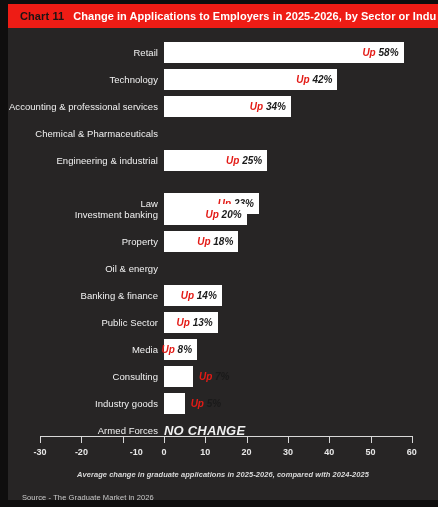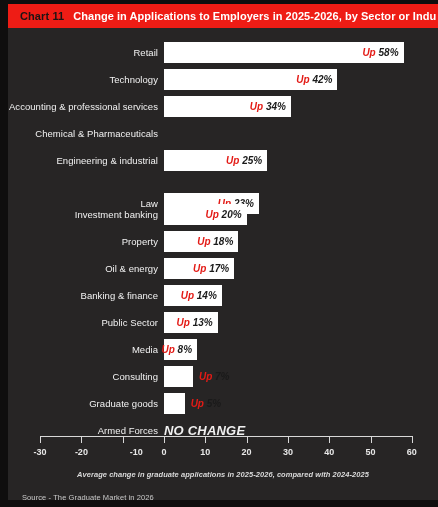--- a/index.html
+++ b/index.html
@@ -250,24 +250,20 @@
         </div>
         <div class="bar-row" style="top: 203px;">
           <div class="cat-label">Property</div>
           <div class="bar-wrap" style="width: 74.34px;">
             <div class="bar" style="width: 100%; background: rgb(255, 255, 255);"></div>
             <div class="val-label inside"><span class="up">Up</span><span> 18%</span></div>
           </div>
         </div>
         <div class="bar-row" style="top: 230px;">
           <div class="cat-label">Oil &amp; energy</div>
-          <div class="bar-wrap" style="width: 70.21px;">
-            <div class="bar" style="width: 100%; background: rgb(255, 255, 255);"></div>
-            <div class="val-label inside"><span class="up">Up</span><span> 17%</span></div>
-          </div>
         </div>
         <div class="bar-row" style="top: 257px;">
           <div class="cat-label">Banking &amp; finance</div>
           <div class="bar-wrap" style="width: 57.82px;">
             <div class="bar" style="width: 100%; background: rgb(255, 255, 255);"></div>
             <div class="val-label inside"><span class="up">Up</span><span> 14%</span></div>
           </div>
         </div>
         <div class="bar-row" style="top: 284px;">
           <div class="cat-label">Public Sector</div>
@@ -284,21 +280,21 @@
           </div>
         </div>
         <div class="bar-row" style="top: 338px;">
           <div class="cat-label">Consulting</div>
           <div class="bar-wrap" style="width: 28.91px;">
             <div class="bar" style="width: 100%; background: rgb(255, 255, 255);"></div>
             <div class="val-label outside"><span class="up">Up</span><span> 7%</span></div>
           </div>
         </div>
         <div class="bar-row" style="top: 365px;">
-          <div class="cat-label">Graduate goods</div>
+          <div class="cat-label">Industry goods</div>
           <div class="bar-wrap" style="width: 20.65px;">
             <div class="bar" style="width: 100%; background: rgb(255, 255, 255);"></div>
             <div class="val-label outside"><span class="up">Up</span><span> 5%</span></div>
           </div>
         </div>
         <div class="bar-row" style="top: 392px;">
           <div class="cat-label">Armed Forces</div>
           <div class="nochange-label">NO CHANGE</div>
         </div>
       </div>

